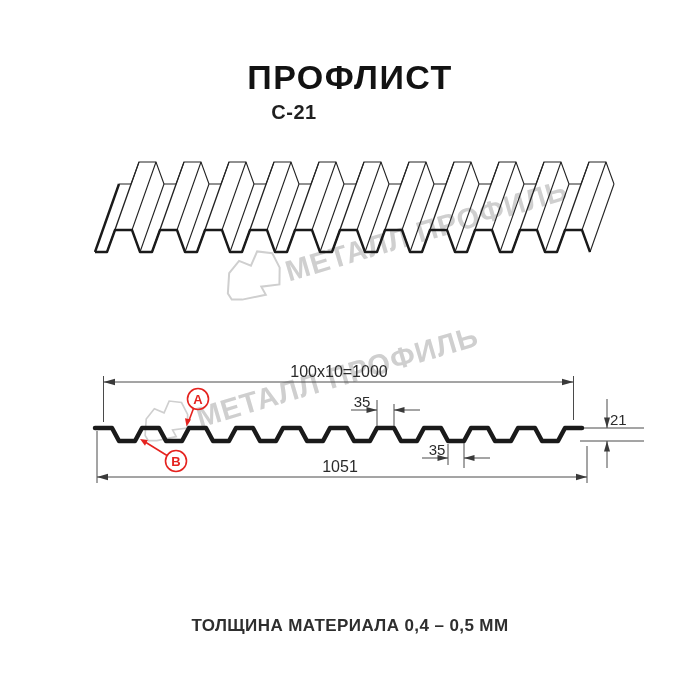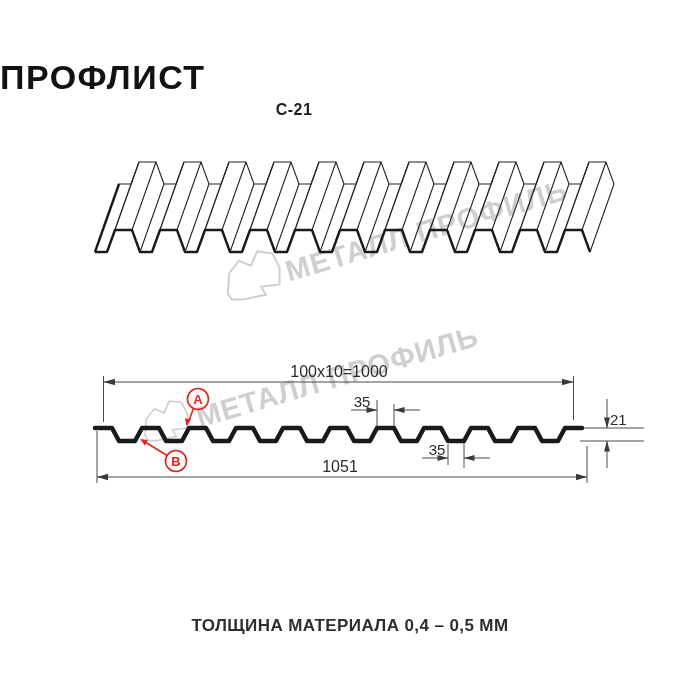--- a/index.html
+++ b/index.html
@@ -2,26 +2,26 @@
 <html><head>
 <meta charset="utf-8">
 <style>
   html,body{margin:0;padding:0;}
   body{
     width:700px;height:700px;background:#ffffff;overflow:hidden;position:relative;
     font-family:"Liberation Sans", sans-serif;
   }
   .canvas{position:absolute;inset:0;width:700px;height:700px;background:#fff;}
   .page-title{
-    position:absolute;left:0;top:58px;width:700px;text-align:left;
+    position:absolute;left:0;top:58px;width:700px;text-align:center;
     font-size:34px;font-weight:800;letter-spacing:1.5px;color:#121212;
   }
   .page-subtitle{
     position:absolute;left:0;top:101px;width:588px;text-align:center;
-    font-size:16px;font-weight:700;letter-spacing:.5px;color:#1f1f1f;
+    font-size:20px;font-weight:700;letter-spacing:.5px;color:#1f1f1f;
   }
   .footer-note{
     position:absolute;left:0;top:616px;width:700px;text-align:center;
     font-size:17px;font-weight:600;letter-spacing:.4px;color:#2e2e2e;
   }
   svg{position:absolute;left:0;top:0;}
   .thinline{stroke:#4a4a4a;stroke-width:1;fill:none;}
   .dimtext{fill:#2b2b2b;font-size:16px;font-family:"Liberation Sans",sans-serif;}
   .dimtext-sm{fill:#2b2b2b;font-size:15px;font-family:"Liberation Sans",sans-serif;}
   .arrow{fill:#3a3a3a;stroke:none;}

